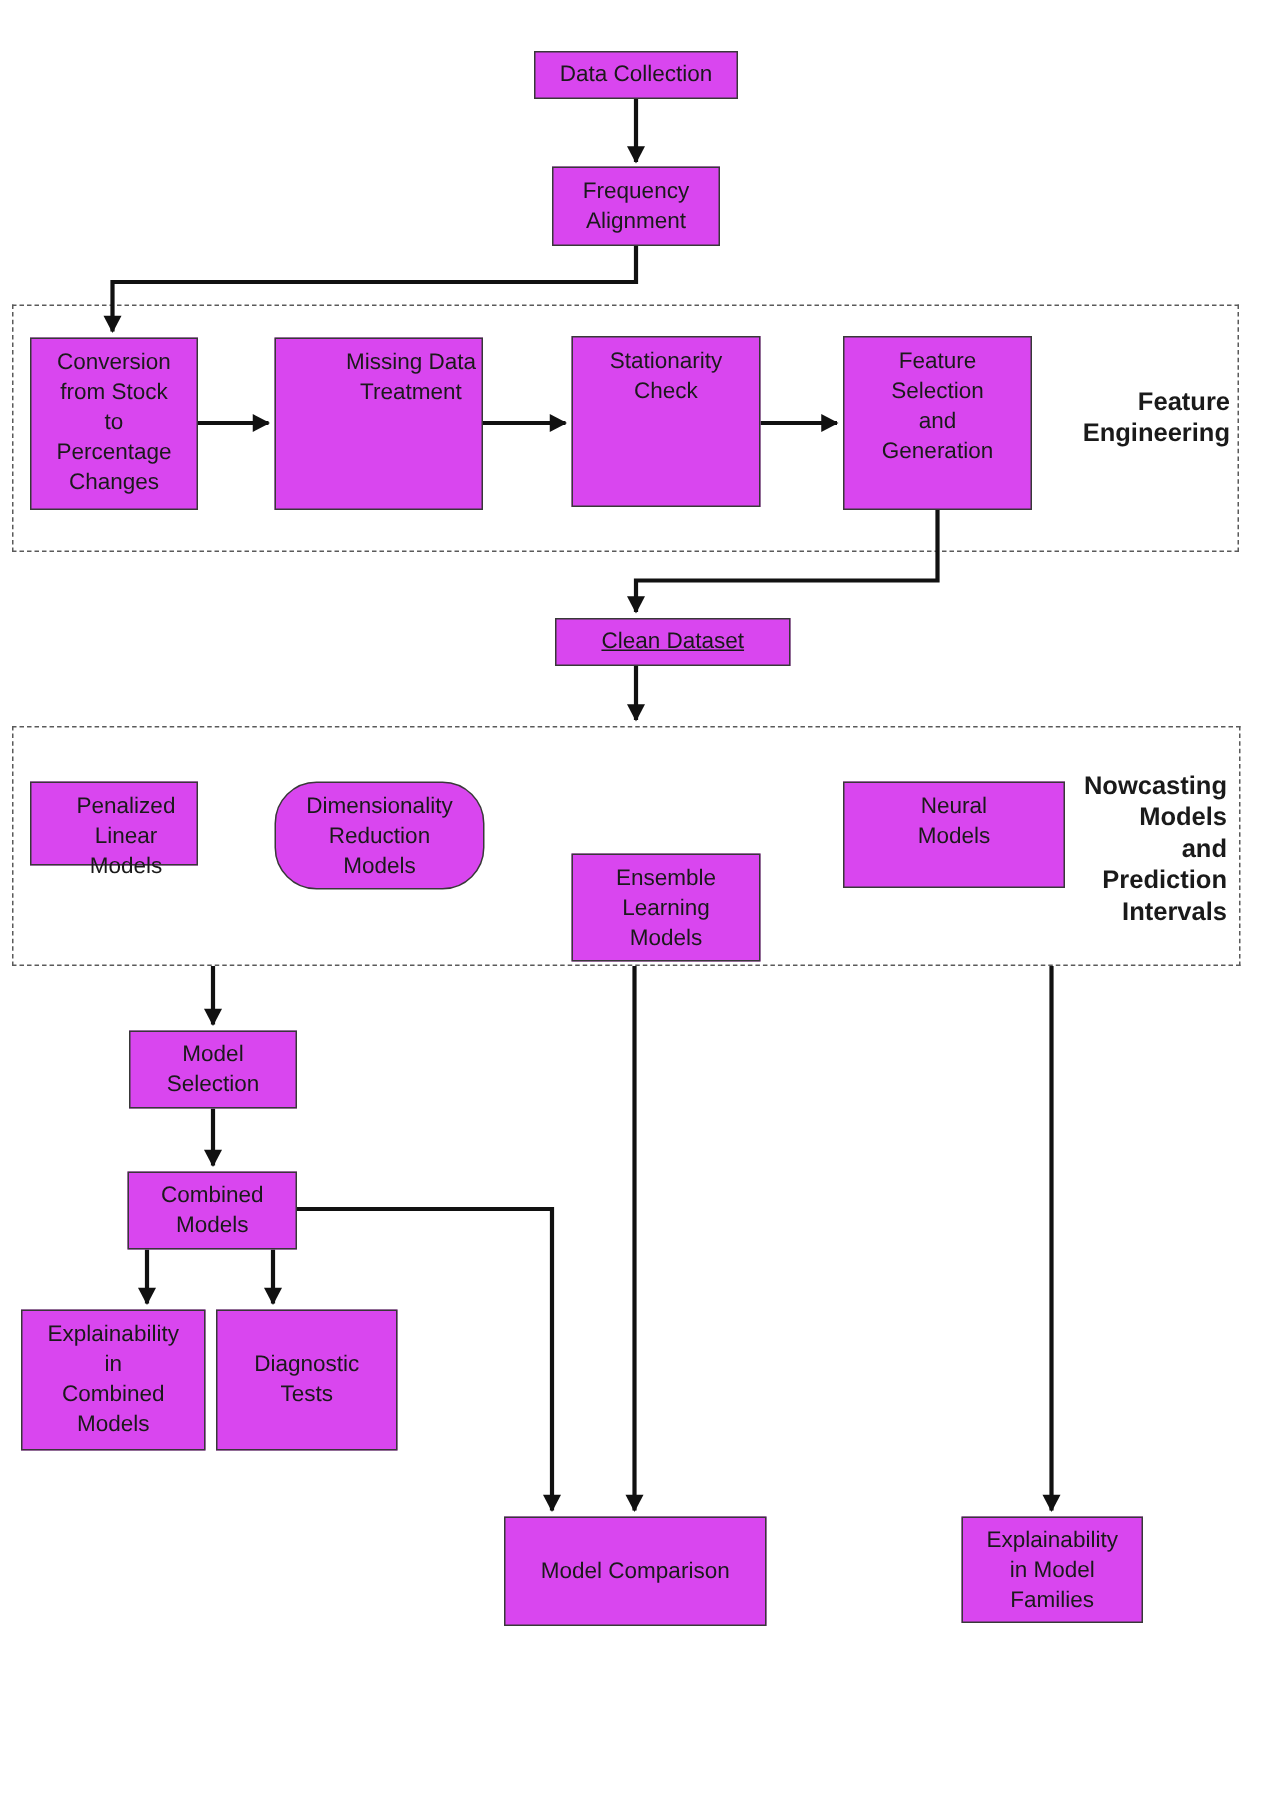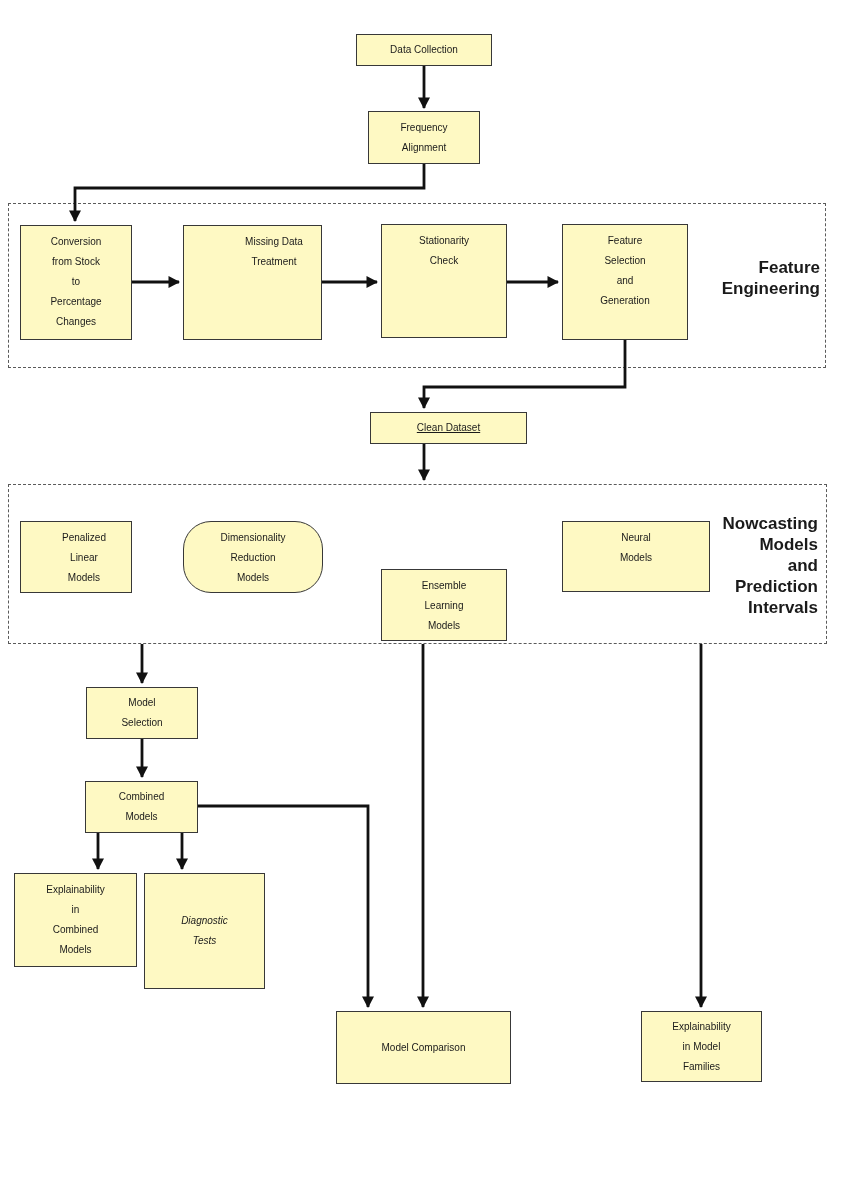--- a/index.html
+++ b/index.html
@@ -13,24 +13,24 @@
   }
   #connectors {
     position: absolute;
     left: 0; top: 0;
     width: 848px; height: 1200px;
     pointer-events: none;
   }
   .node {
     position: absolute;
     box-sizing: border-box;
-    background: #fef9c3;
+    background: #d946ef;
     border: 1.6px solid #383838;
     color: #1a1a1a;
-    font-size: 10px;
+    font-size: 15px;
     line-height: 20px;
     text-align: center;
     white-space: pre-line;
     display: flex;
     justify-content: center;
   }
   .node.mid { align-items: center; }
   .node.top { align-items: flex-start; padding-top: 6px; }
   .group {
     position: absolute;
@@ -48,28 +48,28 @@
     white-space: pre-line;
   }
   
   #n-data-collection        { left: 356px; top: 34px;   width: 136px; height: 32px; }
   #n-frequency-alignment    { left: 368px; top: 111px;  width: 112px; height: 53px; }
   #n-conversion             { left: 20px;  top: 225px;  width: 112px; height: 115px; }
   #n-missing-data           { left: 183px; top: 225px;  width: 139px; height: 115px; padding-left: 43px; }
   #n-stationarity           { left: 381px; top: 224px;  width: 126px; height: 114px; }
   #n-feature-selection      { left: 562px; top: 224px;  width: 126px; height: 116px; }
   #n-clean-dataset          { left: 370px; top: 412px;  width: 157px; height: 32px; text-decoration: underline; }
-  #n-penalized              { left: 20px;  top: 521px;  width: 112px; height: 72px; padding-left: 16px; }
+  #n-penalized              { left: 20px;  top: 521px;  width: 112px; height: 56px; padding-left: 16px; }
   #n-dimensionality         { left: 183px; top: 521px;  width: 140px; height: 72px; border-radius: 28px; }
   #n-ensemble               { left: 381px; top: 521px;  width: 126px; height: 72px; margin-top: 48px; }
   #n-neural                 { left: 562px; top: 521px;  width: 148px; height: 71px; }
   #n-model-selection        { left: 86px;  top: 687px;  width: 112px; height: 52px; }
   #n-combined-models        { left: 85px;  top: 781px;  width: 113px; height: 52px; }
   #n-explainability-combined{ left: 14px;  top: 873px;  width: 123px; height: 94px; }
-  #n-diagnostic-tests       { left: 144px; top: 873px;  width: 121px; height: 116px; font-style: italic; }
+  #n-diagnostic-tests       { left: 144px; top: 873px;  width: 121px; height: 94px; }
   #n-model-comparison       { left: 336px; top: 1011px; width: 175px; height: 73px; }
   #n-explainability-families{ left: 641px; top: 1011px; width: 121px; height: 71px; }
   
   #g-feature-engineering { left: 8px; top: 203px; width: 818px; height: 165px; }
   #g-nowcasting          { left: 8px; top: 484px; width: 819px; height: 160px; }
   #l-feature-engineering { left: 660px; top: 257px; width: 160px; }
   #l-nowcasting          { left: 660px; top: 513px; width: 158px; }
 </style>
 </head>
 <body>

